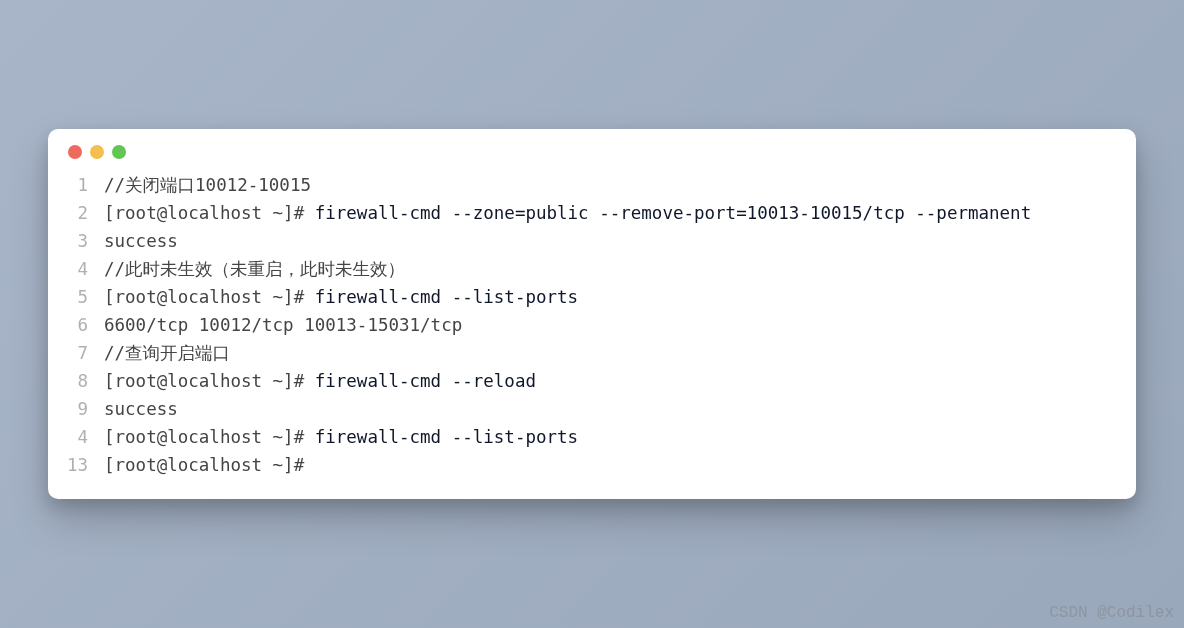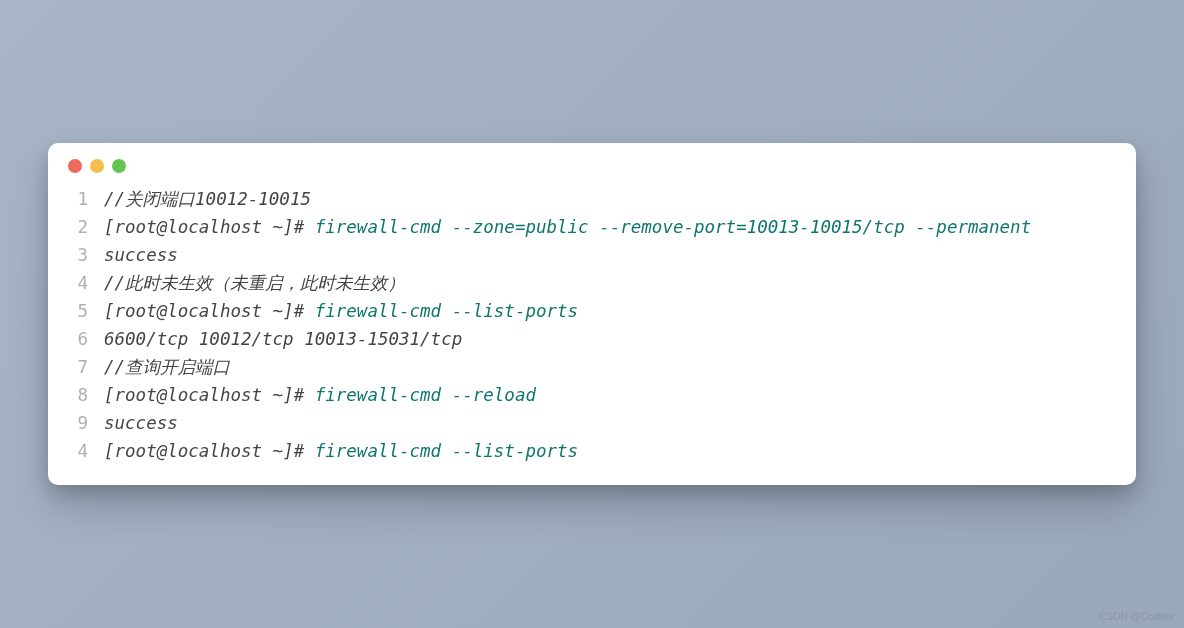--- a/index.html
+++ b/index.html
@@ -44,31 +44,30 @@
       color: #b0b0b0;
       user-select: none;
       flex-shrink: 0;
     }
     .content {
       flex: 1;
       padding-right: 20px;
       white-space: pre-wrap;
       word-break: break-all;
       color: #444;
-      font-style: italic;
     }
     .prompt { color: #444; }
-    .cmd { color: #0f766e; }
+    .cmd { color: #0f172a; }
     .watermark {
       position: fixed;
       bottom: 6px;
       right: 10px;
-      font-size: 10px;
+      font-size: 16px;
       color: rgba(120,120,120,0.4);
-      font-family: Liberation Sans, sans-serif;
+      font-family: Liberation Mono, monospace;
     }
   </style>
 </head>
 <body>
 
 <div class="window">
   <div class="titlebar">
     <div class="dot dot-red"></div>
     <div class="dot dot-yellow"></div>
     <div class="dot dot-green"></div>
@@ -107,16 +106,20 @@
         <div class="content"><span class="prompt">[root@localhost ~]#</span><span class="cmd"> firewall-cmd --reload</span></div>
       </div>
       <div class="line">
         <div class="gutter">9</div>
         <div class="content"><span class="prompt">success</span></div>
       </div>
       <div class="line">
         <div class="gutter">4</div>
         <div class="content"><span class="prompt">[root@localhost ~]#</span><span class="cmd"> firewall-cmd --list-ports</span></div>
       </div>
+      <div class="line">
+        <div class="gutter">13</div>
+        <div class="content"><span class="prompt">[root@localhost ~]#</span></div>
+      </div>
     </div>
 </div>
 
 <div class="watermark">CSDN @Codilex</div>
 
 </body></html>

